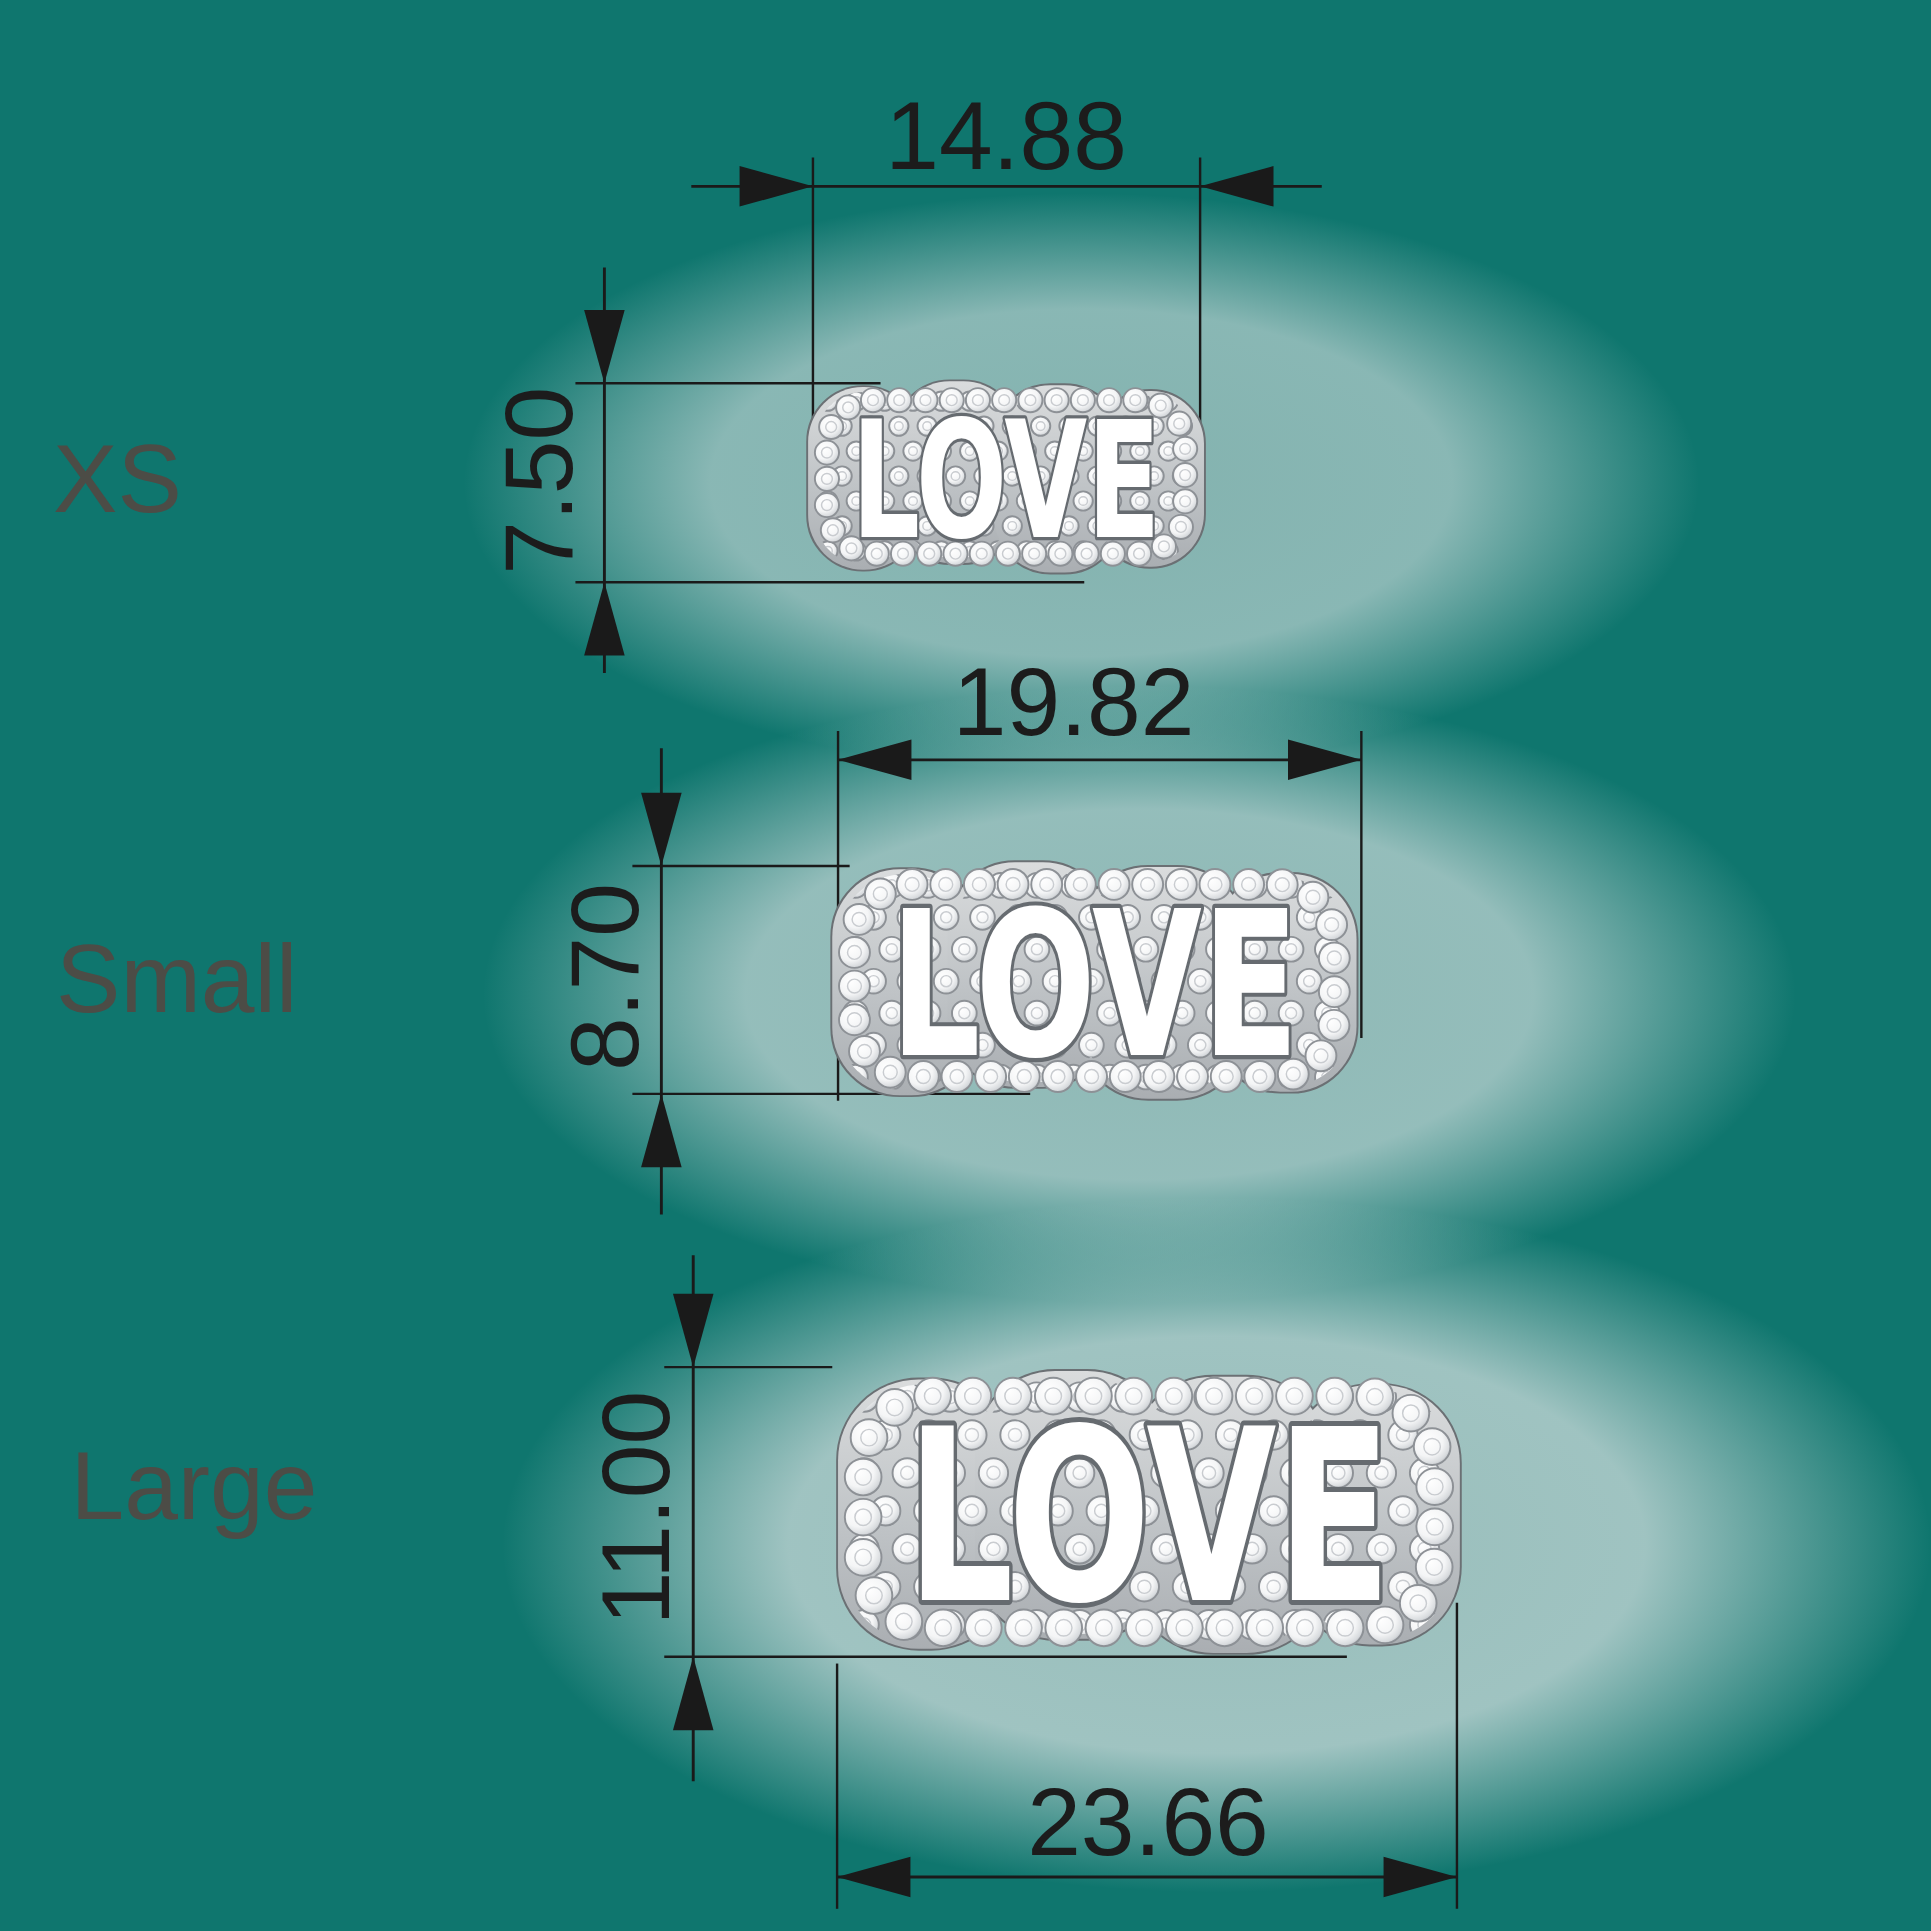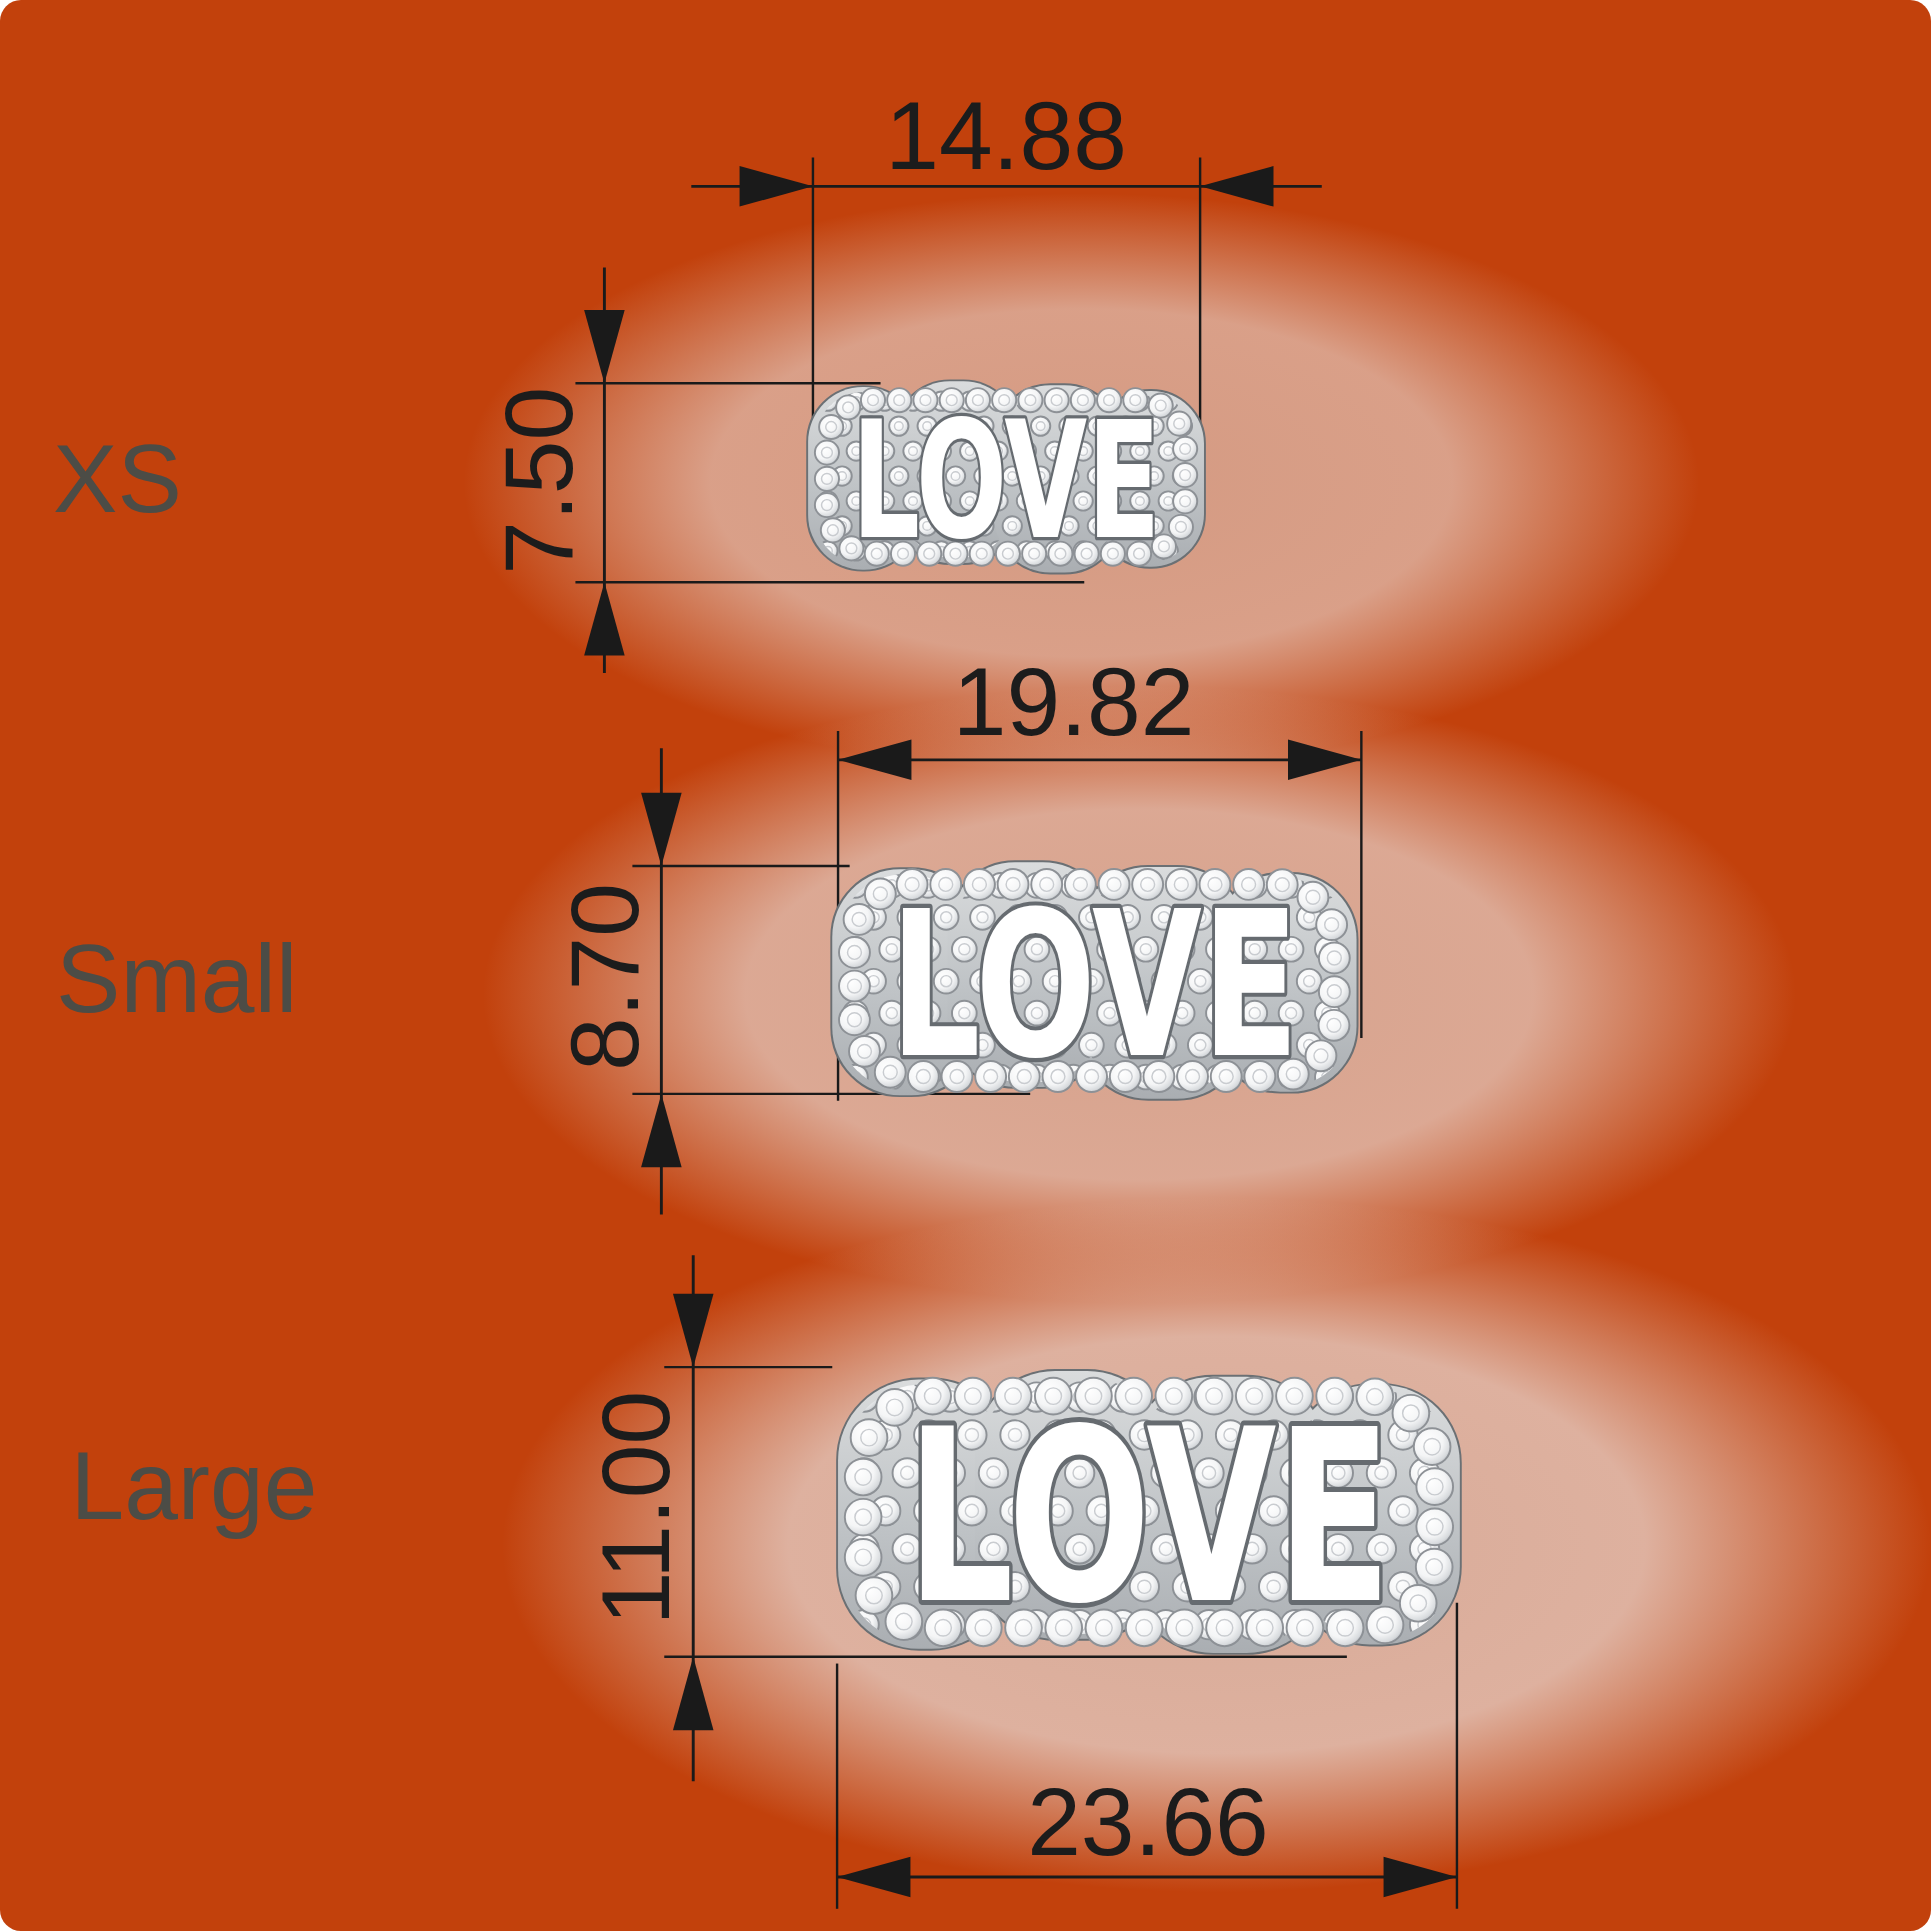--- a/index.html
+++ b/index.html
@@ -1,17 +1,17 @@
 <!DOCTYPE html>
 <html><head>
 <meta charset="utf-8">
 <style>
   html,body{margin:0;padding:0;background:#ffffff;}
-  .canvas{position:relative;width:1931px;height:1931px;background:#c2410c;overflow:hidden;
-          font-family:"Liberation Sans",sans-serif;border-radius:21px;}
+  .canvas{position:relative;width:1931px;height:1931px;background:#0f766e;overflow:hidden;
+          font-family:"Liberation Sans",sans-serif;}
   svg{display:block;}
   .dim-line{stroke:#1a1a1a;stroke-width:3;fill:none;}
   .ext-line{stroke:#1a1a1a;stroke-width:2.5;fill:none;}
   .dim-arrow{fill:#1a1a1a;stroke:none;}
   .dim-text{font-family:"Liberation Sans",sans-serif;font-size:100px;fill:#1c1c1c;
             text-anchor:middle;dominant-baseline:central;}
   .size-label{font-family:"Liberation Sans",sans-serif;font-size:100px;fill:#4c4c46;}
   .lobe-stroke{fill:none;stroke:#6b7074;stroke-width:4;}
   .diamond{stroke:#8d9196;stroke-width:2;}
   .diamond-facet{fill:none;stroke:#c9ccd0;stroke-width:1.5;}

